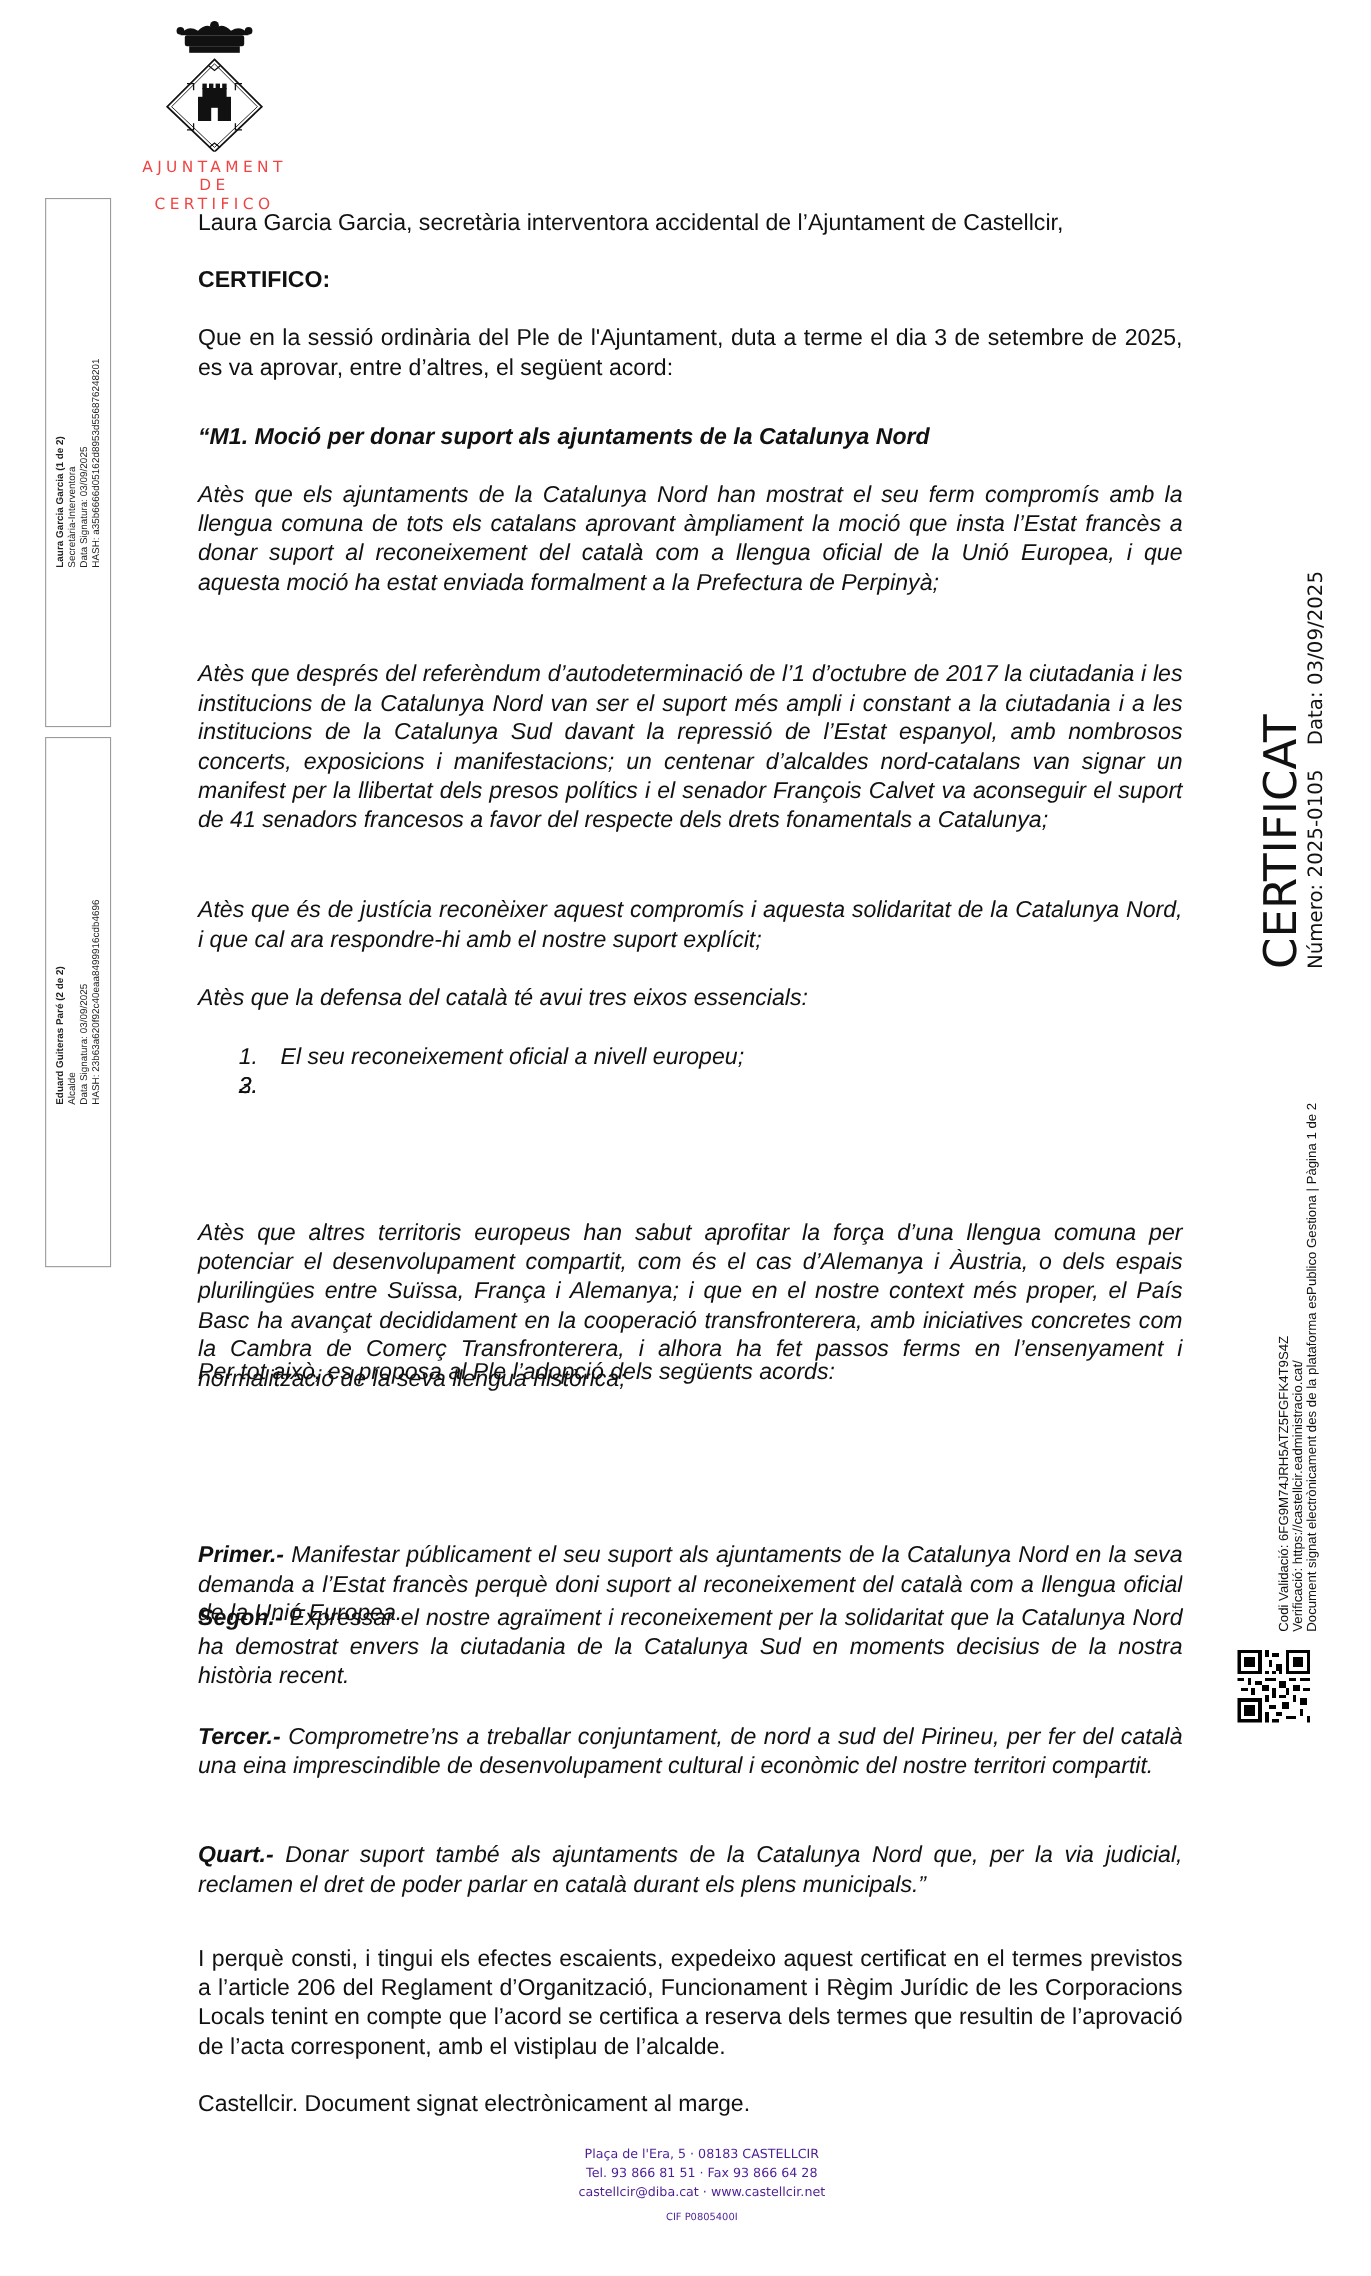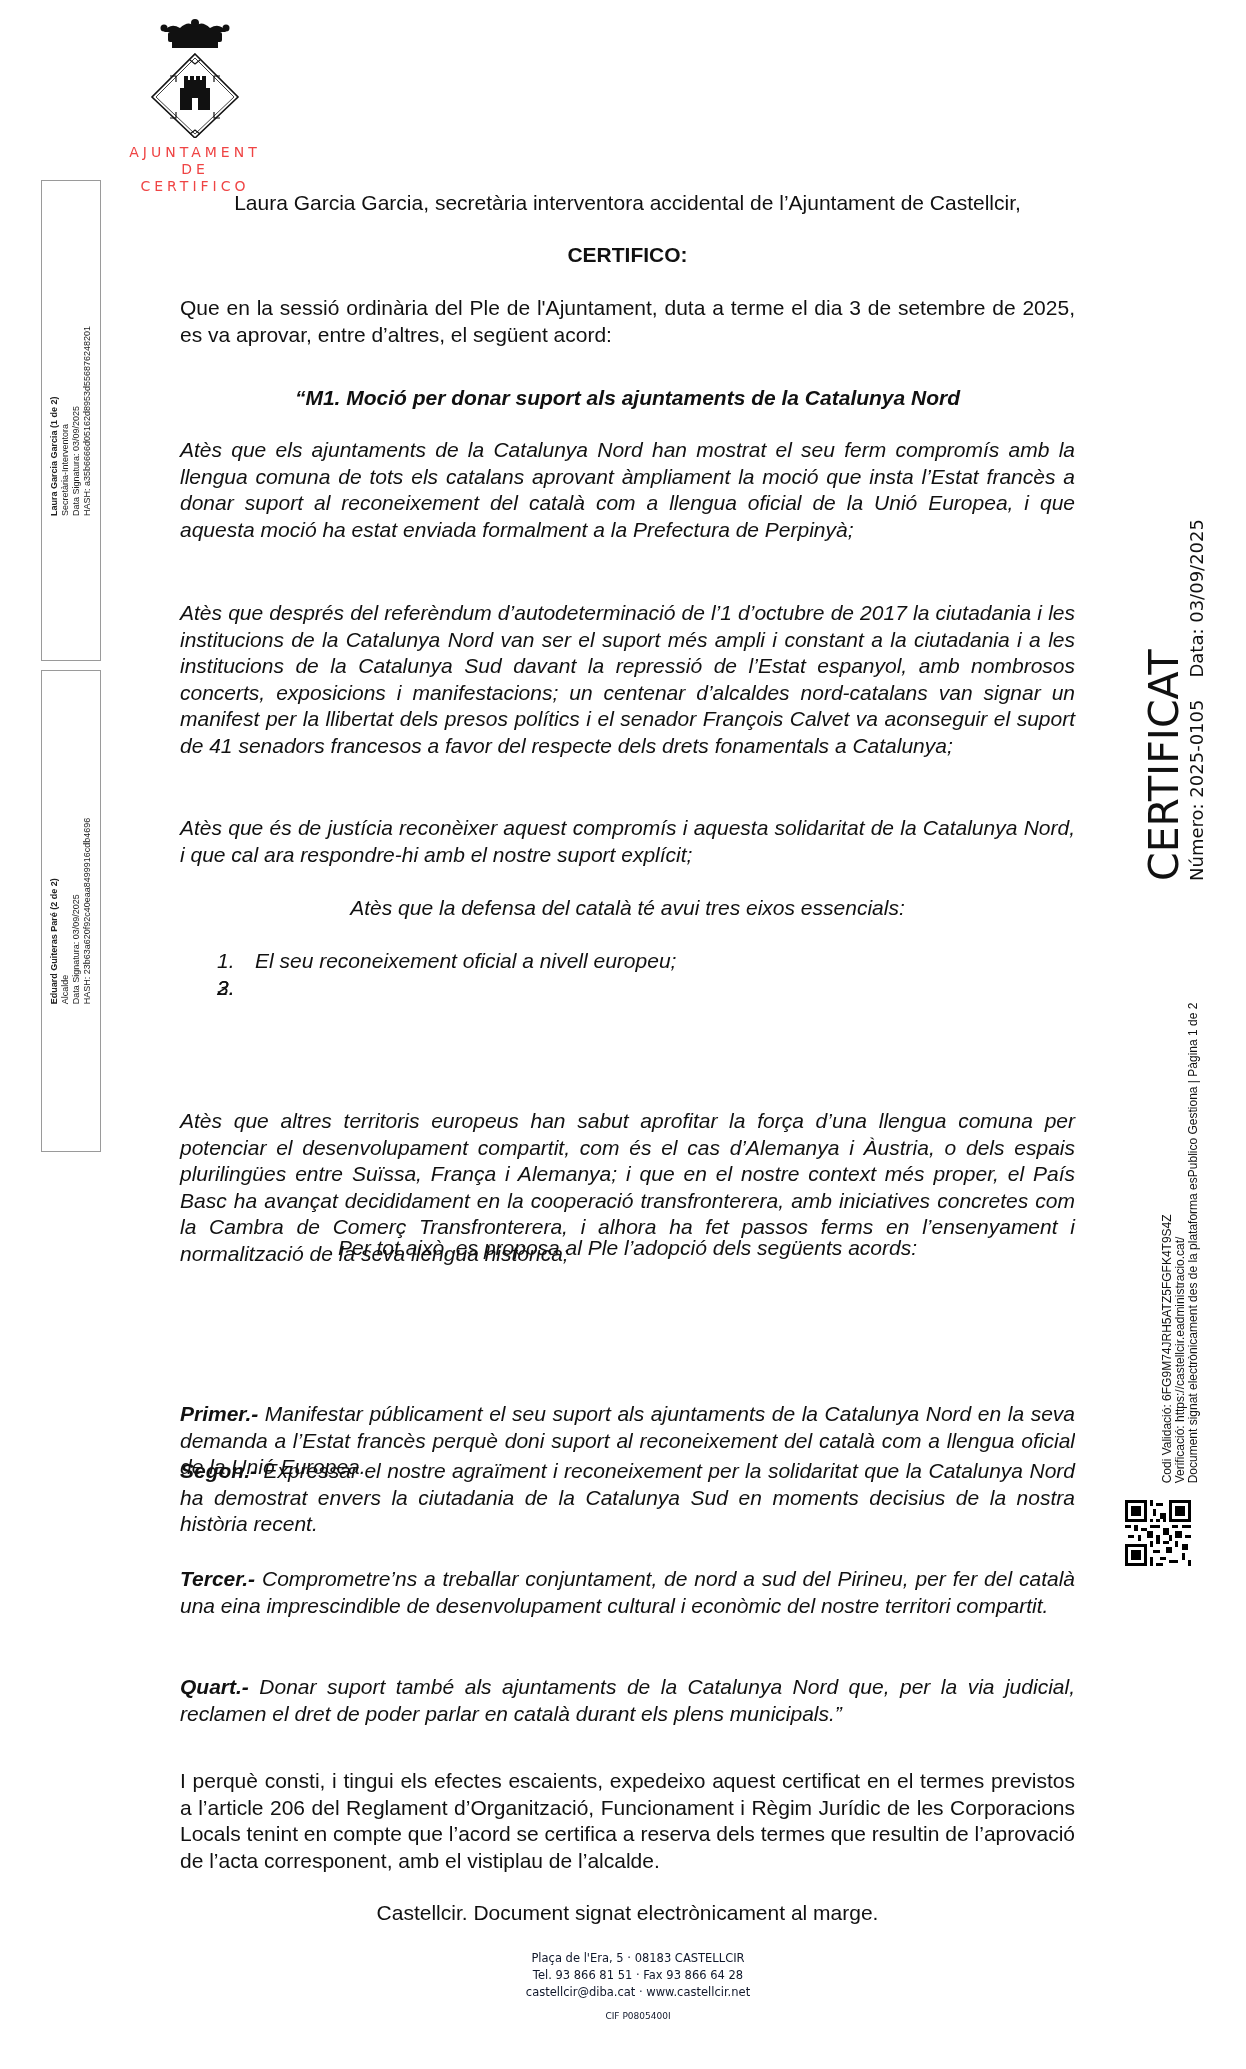--- a/index.html
+++ b/index.html
@@ -6,21 +6,21 @@
   body { width: 1246px; height: 2069px; position: relative; overflow: hidden; color: #111; }
   .abs { position: absolute; }
 
   
   .logo { left: 120px; top: 18px; width: 150px; height: 172px; text-align: center; }
   .logo svg { display: block; margin: 0 auto; }
   .logo-text { font-family: "DejaVu Sans", sans-serif; color: #ef4444; letter-spacing: 4px; font-size: 14px; line-height: 17px; margin-top: 6px; }
   .p { position: absolute; left: 180px; width: 895px; font-family: "Liberation Sans", sans-serif; font-size: 21px; line-height: 26.5px; text-align: justify; margin: 0; }
   .it { font-style: italic; }
   .b { font-weight: bold; }
-  .left { text-align: center; }
+  .left { text-align: left; }
   .clip { overflow: hidden; }
 
   ol.items { position: absolute; left: 180px; width: 895px; margin: 0; padding: 0; list-style: none; font-family: "Liberation Sans", sans-serif; font-size: 21px; line-height: 26.5px; font-style: italic; }
   ol.items li { position: relative; padding-left: 75px; }
   ol.items .num { position: absolute; left: 37px; }
 
   
   .sigbox { left: 41px; width: 60px; border: 1.5px solid #9a9a9a; box-sizing: border-box; }
   .sigtext { position: absolute; left: 50%; top: 50%; transform: translate(-50%, -50%) rotate(-90deg); white-space: nowrap; font-family: "Liberation Sans", sans-serif; font-size: 9px; line-height: 11px; color: #222; }
   .sigtext .name { font-weight: bold; }
@@ -31,21 +31,21 @@
   .cert-title { font-size: 41px; line-height: 44px; letter-spacing: 0px; }
   .cert-meta { font-size: 18px; line-height: 22px; }
   .cert-meta span + span { margin-left: 22px; }
 
   .valid { left: 1140px; top: 985px; width: 80px; height: 515px; }
   .valid-inner { position: absolute; left: 50%; top: 50%; transform: translate(-50%, -50%) rotate(-90deg); white-space: nowrap; font-family: "Liberation Sans", sans-serif; font-size: 12px; line-height: 13px; color: #111; }
 
   .qr { left: 1125px; top: 1500px; width: 66px; height: 66px; }
 
   
-  .footer { left: 493px; top: 1950px; width: 290px; font-family: "DejaVu Sans", sans-serif; color: #0f172a; text-align: center; }
+  .footer { left: 493px; top: 1950px; width: 290px; font-family: "DejaVu Sans", sans-serif; color: #4c1d95; text-align: center; }
   .footer .line { font-size: 11.5px; line-height: 17px; white-space: nowrap; }
   .footer .cif { font-size: 9px; line-height: 14px; margin-top: 8px; }
 </style>
 </head>
 <body>
 
 <div class="abs logo">
   <svg width="110" height="120" viewBox="0 0 110 120">
 
     <g fill="#111">

